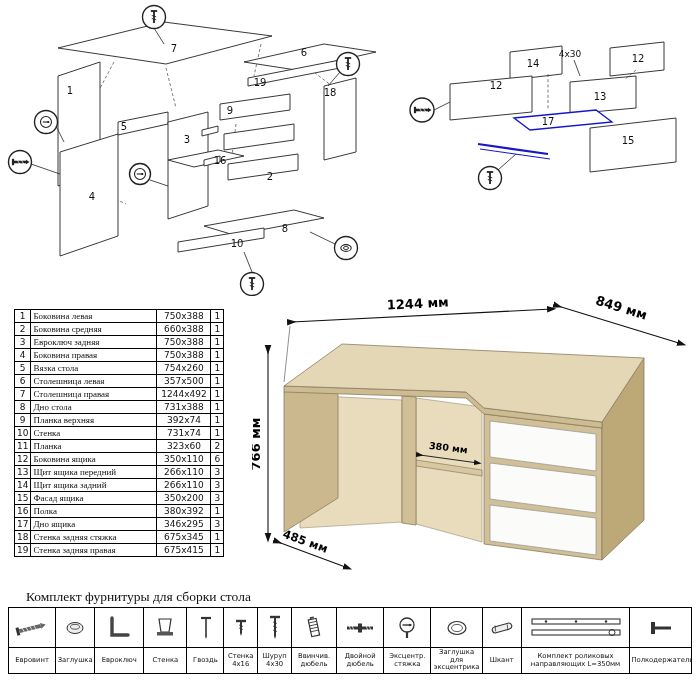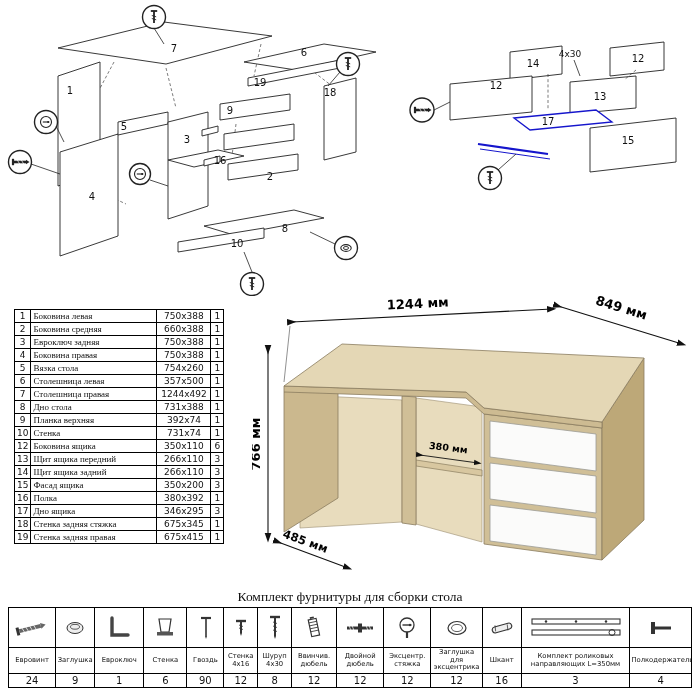--- a/index.html
+++ b/index.html
@@ -28,22 +28,22 @@
 
   
   #parts-table { left:14px; top:309px; border-collapse:collapse; font-size:9px; }
   #parts-table td { border:1px solid #000; height:13px; line-height:12px; padding:0 2px; white-space:nowrap; }
   #parts-table td.c-num { width:15px; text-align:center; }
   #parts-table td.c-name { width:126px;font-family:Liberation Serif, serif; }
   #parts-table td.c-size { width:54px; text-align:center;margin-left:25px; }
   #parts-table td.c-qty { width:13px; text-align:center; }
 
   
-  #hardware-caption { left:0; top:589px; width:700px; text-align:center;
-    font-family:"Liberation Serif","DejaVu Serif",serif; font-size:13.5px; }
+  #hardware-caption { left:0; top:589px; width:700px; 
+    font-family:"Liberation Serif","DejaVu Serif",serif; font-size:13.5px;padding-left:26px; }
 
   
   #hardware-table { left:8px; top:607px; width:684px; border-collapse:collapse; table-layout:fixed; }
   #hardware-table td { border:1px solid #000; text-align:center; vertical-align:middle; overflow:hidden; }
   #hardware-table tr.r-icon td { height:40px; }
   #hardware-table tr.r-name td { height:26px; font-size:6.8px; line-height:7.6px; padding:1px; }
   #hardware-table tr.r-qty td { height:14px; font-size:10px; }
   .hwicon { display:block; margin:0 auto; }
 </style>
 </head>
@@ -291,20 +291,26 @@
         <td class="c-size">392x74</td>
         <td class="c-qty">1</td>
       </tr>
     <tr>
         <td class="c-num">10</td>
         <td class="c-name">Стенка</td>
         <td class="c-size">731x74</td>
         <td class="c-qty">1</td>
       </tr>
     <tr>
+        <td class="c-num">11</td>
+        <td class="c-name">Планка</td>
+        <td class="c-size">323x60</td>
+        <td class="c-qty">2</td>
+      </tr>
+    <tr>
         <td class="c-num">12</td>
         <td class="c-name">Боковина ящика</td>
         <td class="c-size">350x110</td>
         <td class="c-qty">6</td>
       </tr>
     <tr>
         <td class="c-num">13</td>
         <td class="c-name">Щит ящика передний</td>
         <td class="c-size">266x110</td>
         <td class="c-qty">3</td>
@@ -494,30 +500,14 @@
       <td>Стенка 4x16</td>
       <td>Шуруп 4x30</td>
       <td>Ввинчив. дюбель</td>
       <td>Двойной дюбель</td>
       <td>Эксцентр. стяжка</td>
       <td>Заглушка для эксцентрика</td>
       <td>Шкант</td>
       <td>Комплект роликовых направляющих L=350мм</td>
       <td>Полкодержатель</td>
     </tr>
-    <tr class="r-qty">
-      <td>24</td>
-      <td>9</td>
-      <td>1</td>
-      <td>6</td>
-      <td>90</td>
-      <td>12</td>
-      <td>8</td>
-      <td>12</td>
-      <td>12</td>
-      <td>12</td>
-      <td>12</td>
-      <td>16</td>
-      <td>3</td>
-      <td>4</td>
-    </tr>
   </tbody>
 </table>
 
 </body></html>

